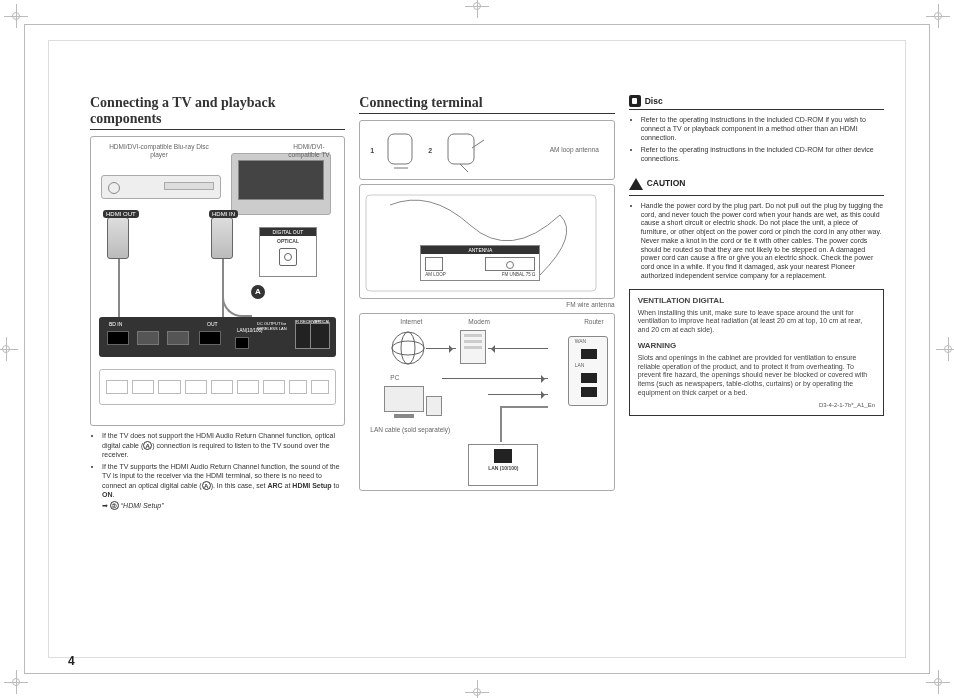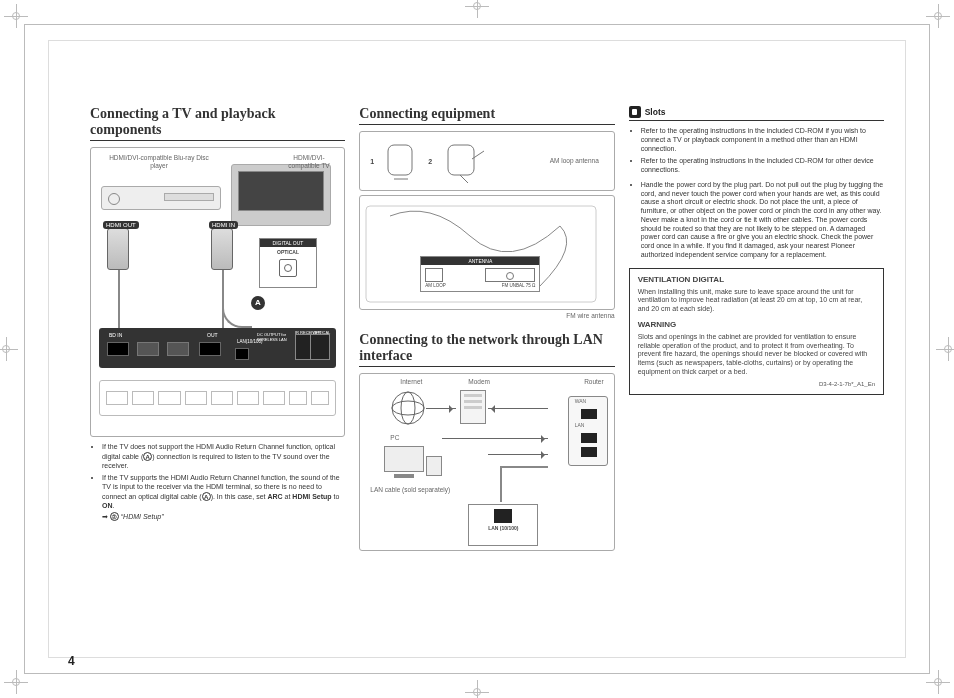--- a/index.html
+++ b/index.html
@@ -60,21 +60,21 @@
     font-size: 8px;
     font-weight: bold;
     padding: 1px 6px;
     height: 14px;
     line-height: 12px;
   }
   .columns {
     display: grid;
     grid-template-columns: 1fr 1fr 1fr;
     column-gap: 14px;
-    margin-top: 28px;
+    margin-top: 17px;
   }
   h2.section {
     font-family: Georgia, 'Times New Roman', serif;
     font-weight: bold;
     font-size: 14px;
     color: #333;
     margin: 0 0 6px 0;
     border-bottom: 1.5px solid #333;
     padding-bottom: 2px;
     line-height: 1.15;
@@ -309,21 +309,21 @@
         </li>
         <li>
           <span>If the TV supports the HDMI Audio Return Channel function, the sound of the TV is input to the receiver via the HDMI terminal, so there is no need to connect an optical digital cable (</span><span class="inline-badge">A</span><span>). In this case, set </span><span class="bold">ARC</span><span> at </span><span class="bold">HDMI Setup</span><span> to </span><span class="bold">ON</span><span>.</span>
           <br>
           <span style="display:inline-block;margin-top:2px;">➡ <span class="inline-badge" style="border-radius:50%;">②</span> <span class="ital">“HDMI Setup”</span></span>
         </li>
       </ul>
     </div>
 
     <div>
-      <h2 class="section">Connecting equipment</h2>
+      <h2 class="section">Connecting terminal</h2>
 
       <div class="illus ant-box">
         <div style="font-size:7px;font-weight:bold;margin-left:6px;">1</div>
         <svg width="34" height="44">
             <rect x="4" y="6" width="24" height="30" rx="6" fill="none" stroke="#777"></rect>
             <path d="M10 40 L24 40" stroke="#777"></path>
           </svg>
         <div style="font-size:7px;font-weight:bold;">2</div>
         <svg width="44" height="44">
             <rect x="6" y="6" width="26" height="30" rx="6" fill="none" stroke="#777"></rect>
@@ -349,21 +349,20 @@
             </div>
           </div>
           <div style="display:flex;justify-content:space-between;padding:1px 4px;font-size:4.5px;">
             <span>AM LOOP</span>
             <span>FM UNBAL 75 Ω</span>
           </div>
         </div>
       </div>
       <div class="small-text" style="position:relative; text-align:right; margin-top:2px;">FM wire antenna</div>
 
-      <h2 class="section" style="margin-top:12px;">Connecting to the network through LAN interface</h2>
 
       <div class="illus lan-box">
         <div class="small-text" style="left:40px; top:4px;">Internet</div>
         <div class="small-text" style="left:108px; top:4px;">Modem</div>
         <div class="small-text" style="right:10px; top:4px;">Router</div>
         <div class="small-text" style="left:30px; top:60px;">PC</div>
 
         <svg width="36" height="36" style="position:absolute;left:30px;top:16px;">
           <circle cx="18" cy="18" r="16" fill="none" stroke="#666"></circle>
           <ellipse cx="18" cy="18" rx="16" ry="7" fill="none" stroke="#666"></ellipse>
@@ -402,27 +401,31 @@
           <div style="text-align:center;font-size:5px;font-weight:bold;">LAN (10/100)</div>
         </div>
         <div style="position:absolute;left:140px;top:92px;width:2px;height:36px;background:#888;"></div>
         <div style="position:absolute;left:140px;top:92px;width:48px;height:2px;background:#888;"></div>
       </div>
     </div>
 
     <div>
       <div class="note-head">
         <span class="note-icon"></span>
-        <span>Slots</span>
+        <span>Disc</span>
       </div>
       <ul class="note-list">
         <li>Refer to the operating instructions in the included CD-ROM if you wish to connect a TV or playback component in a method other than an HDMI connection.</li>
         <li>Refer to the operating instructions in the included CD-ROM for other device connections.</li>
       </ul>
 
+      <div class="note-head" style="margin-top:10px;">
+        <span class="caution-icon"></span>
+        <span>CAUTION</span>
+      </div>
       <ul class="note-list">
         <li>Handle the power cord by the plug part. Do not pull out the plug by tugging the cord, and never touch the power cord when your hands are wet, as this could cause a short circuit or electric shock. Do not place the unit, a piece of furniture, or other object on the power cord or pinch the cord in any other way. Never make a knot in the cord or tie it with other cables. The power cords should be routed so that they are not likely to be stepped on. A damaged power cord can cause a fire or give you an electric shock. Check the power cord once in a while. If you find it damaged, ask your nearest Pioneer authorized independent service company for a replacement.</li>
       </ul>
 
       <div class="boxed">
         <h4>VENTILATION DIGITAL</h4>
         <div>When installing this unit, make sure to leave space around the unit for ventilation to improve heat radiation (at least 20 cm at top, 10 cm at rear, and 20 cm at each side).</div>
         <h4 style="margin-top:6px;">WARNING</h4>
         <div>Slots and openings in the cabinet are provided for ventilation to ensure reliable operation of the product, and to protect it from overheating. To prevent fire hazard, the openings should never be blocked or covered with items (such as newspapers, table-cloths, curtains) or by operating the equipment on thick carpet or a bed.</div>
         <div class="codeline">D3-4-2-1-7b*_A1_En</div>

